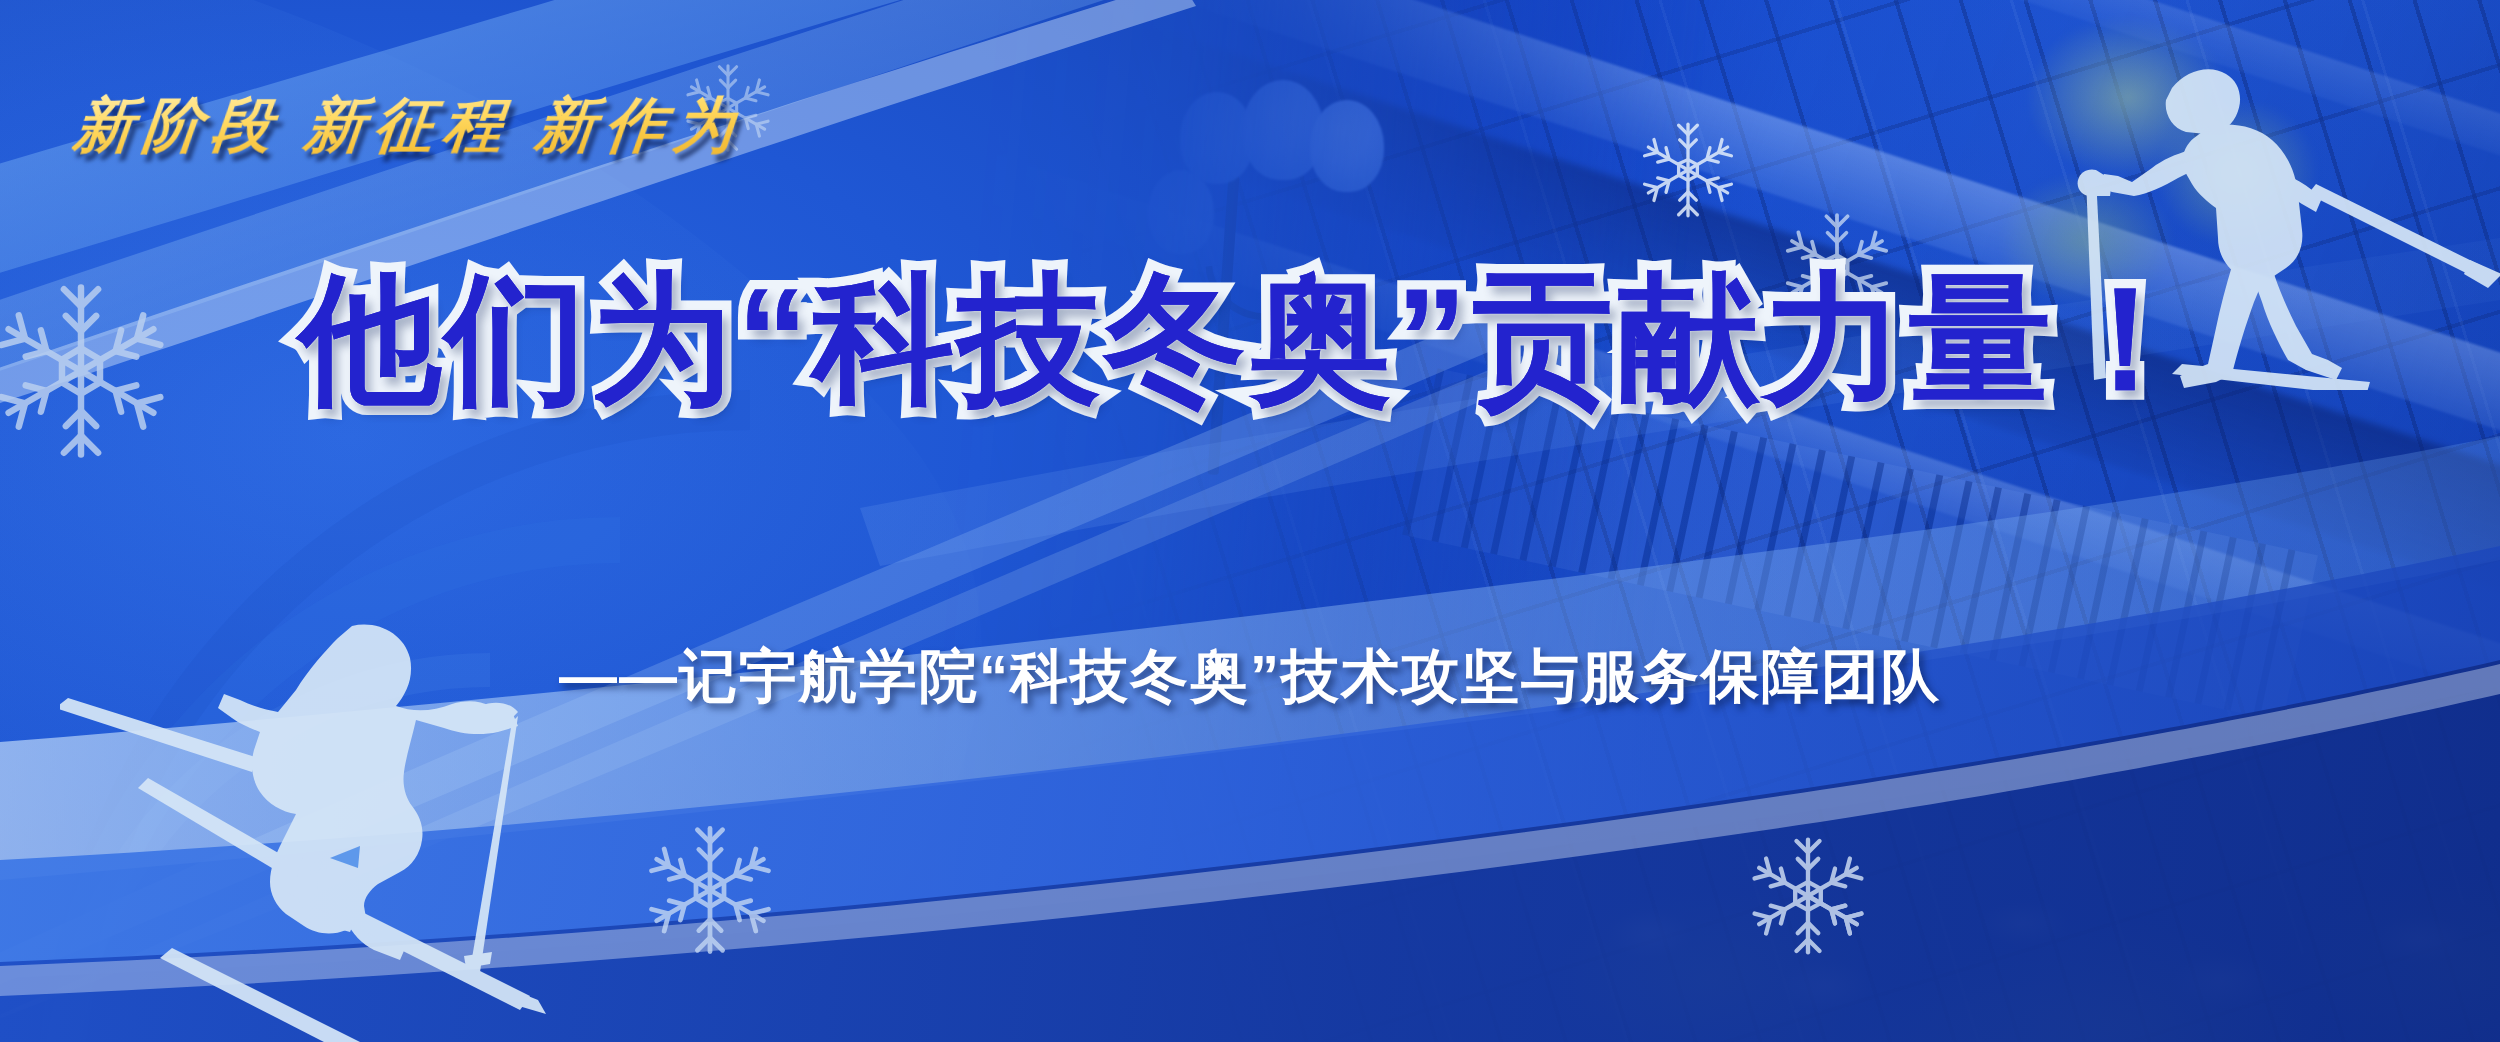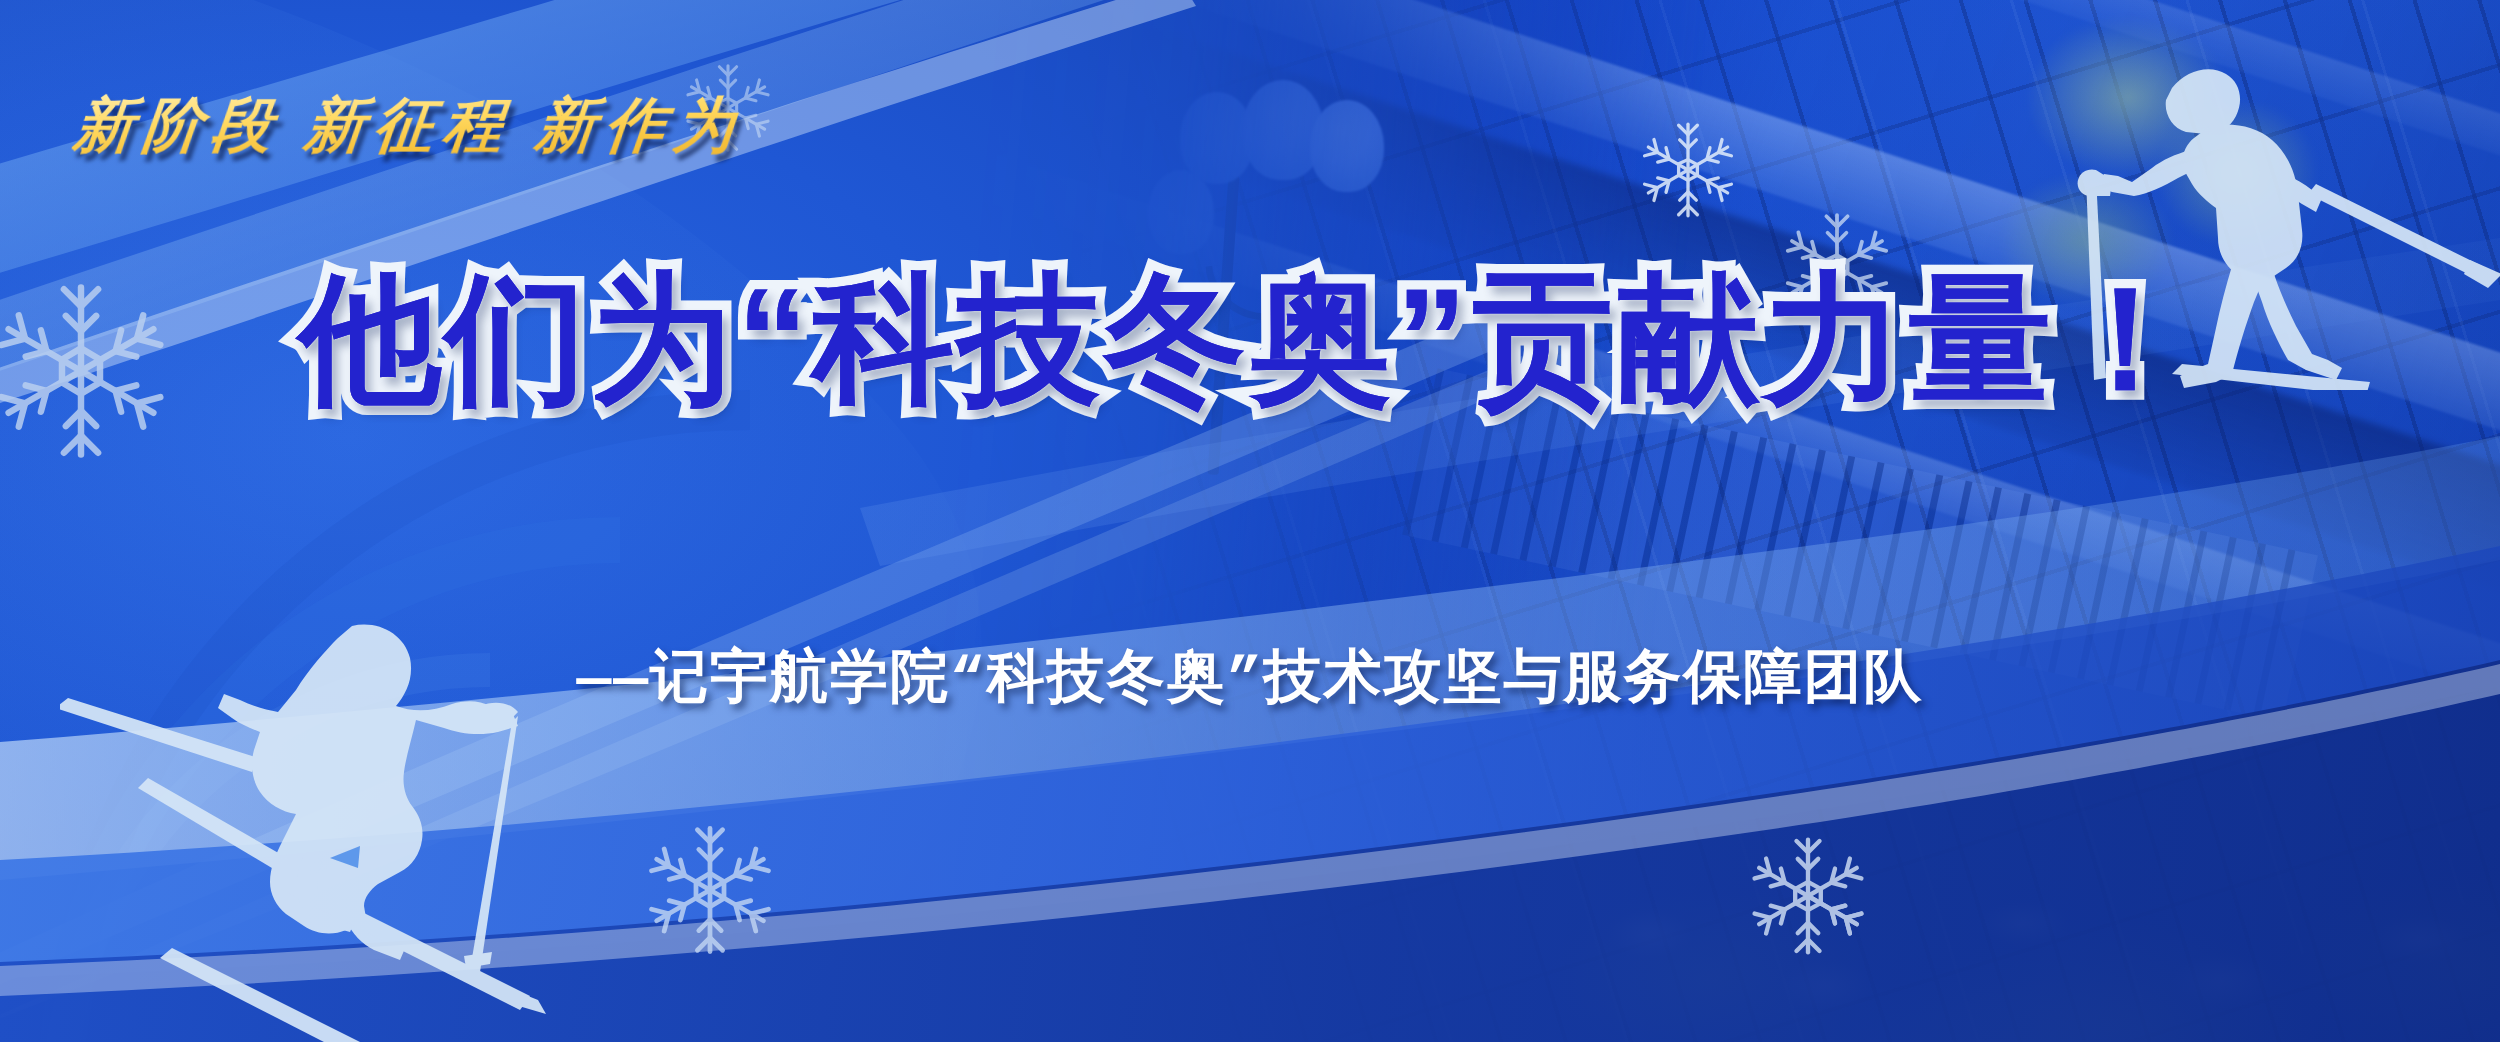--- a/index.html
+++ b/index.html
@@ -226,21 +226,21 @@
     letter-spacing:4px;
     line-height:1.08;
     color:#2323ce;
     white-space:nowrap;
   }
 
   .subhead{
     position:absolute;
     left:0; right:0; top:638px;
     text-align:center;
-    font-family:Liberation Mono, monospace;
+    font-family:Liberation Sans, sans-serif;
     font-size:58px;
     font-weight:bold;
     letter-spacing:2px;
     color:#ffffff;
     white-space:nowrap;
     text-shadow:4px 5px 7px rgba(6,22,70,.55);
   }
 </style>
 </head>
 <body>

